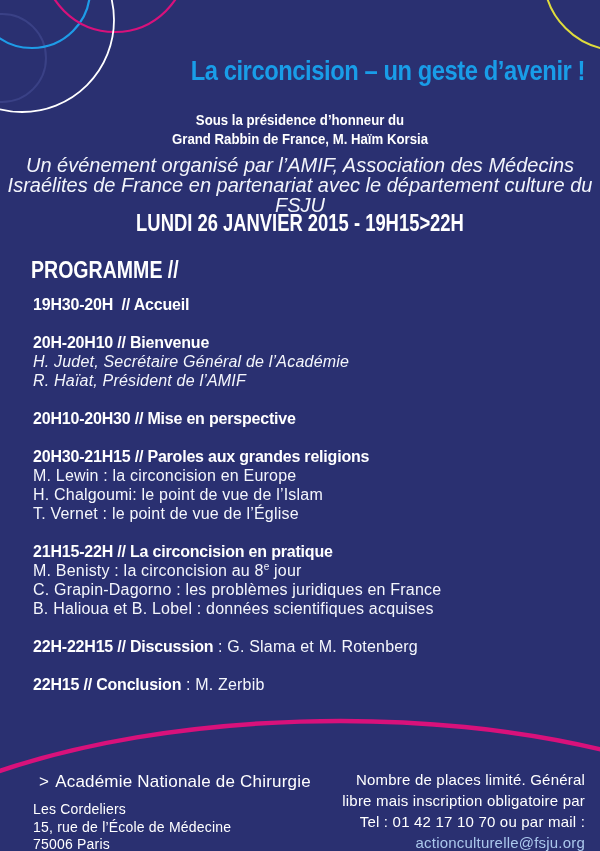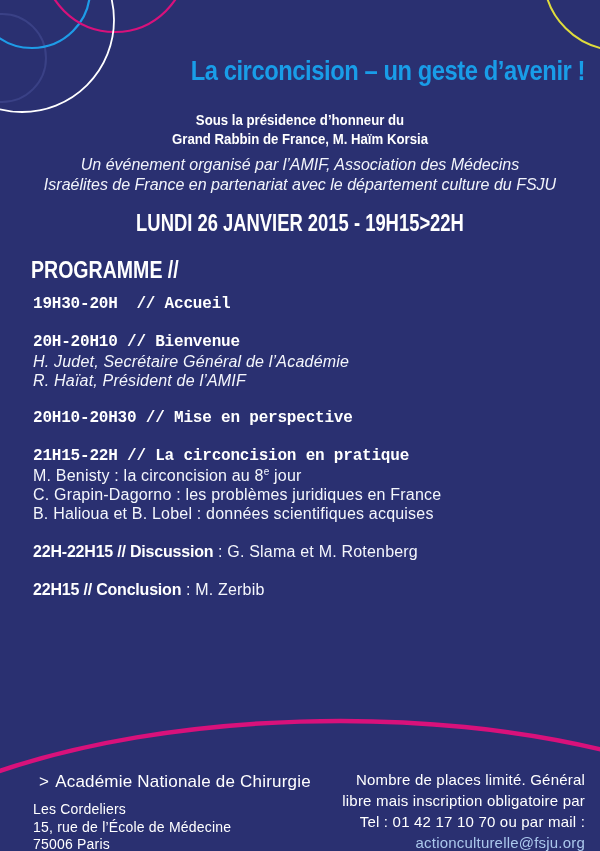--- a/index.html
+++ b/index.html
@@ -18,39 +18,39 @@
     letter-spacing:-0.5px;line-height:34px;
     transform:scaleX(0.88);transform-origin:right center;white-space:nowrap;
   }
   .honor{
     position:absolute;top:110px;left:0;width:600px;text-align:center;
     font-weight:bold;font-size:15px;line-height:19px;
     transform:scaleX(0.88);transform-origin:center;
   }
   .organizer{
     position:absolute;top:155px;left:0;width:600px;text-align:center;
-    font-style:italic;font-weight:normal;font-size:16px;line-height:20px;
+    font-style:italic;font-weight:normal;font-size:20px;line-height:20px;
     color:#f2f4fb;
   }
   .date-line{
     position:absolute;top:210px;left:0;width:600px;text-align:center;
     font-weight:bold;font-size:23px;line-height:27px;
     transform:scaleX(0.80);transform-origin:center;white-space:nowrap;
   }
   .prog-heading{
     position:absolute;top:257px;left:31px;
     font-weight:bold;font-size:23px;line-height:26px;
     transform:scaleX(0.85);transform-origin:left center;white-space:nowrap;
   }
   .program{
     position:absolute;top:295px;left:33px;right:12px;
     font-size:16px;line-height:19px;
   }
   .session{margin-bottom:19px;}
-  .s-title{font-weight:bold;white-space:pre-wrap;letter-spacing:-0.2px;font-family:Liberation Mono, monospace;}
+  .s-title{font-weight:bold;white-space:pre-wrap;letter-spacing:-0.2px;}
   .s-line{white-space:pre-wrap;}
   .s-line .b{font-weight:bold;letter-spacing:-0.2px;}
   .s-speaker{font-weight:normal;letter-spacing:0.2px;color:#f4f6fc;}
   .italic{font-style:italic;}
   .s-speaker sup{font-size:10px;line-height:0;vertical-align:super;}
 
   .venue{position:absolute;left:13px;top:772px;}
   .venue-name-line{font-size:17px;letter-spacing:0.2px;white-space:nowrap;margin-left:26px;}
   .venue-name-line .arrow{margin-right:6px;}
   .address{margin-left:20px;margin-top:9px;font-size:14px;line-height:17.5px;letter-spacing:0.2px;}
@@ -98,20 +98,26 @@
     <div class="session">
       <div class="s-title">20H-20H10 // Bienvenue</div>
       <div class="s-speaker italic">H. Judet, Secrétaire Général de l’Académie</div>
       <div class="s-speaker italic">R. Haïat, Président de l’AMIF</div>
     </div>
 
     <div class="session">
       <div class="s-title">20H10-20H30 // Mise en perspective</div>
     </div>
 
+    <div class="session">
+      <div class="s-title">20H30-21H15 // Paroles aux grandes religions</div>
+      <div class="s-speaker">M. Lewin : la circoncision en Europe</div>
+      <div class="s-speaker">H. Chalgoumi: le point de vue de l’Islam</div>
+      <div class="s-speaker">T. Vernet : le point de vue de l’Église</div>
+    </div>
 
     <div class="session">
       <div class="s-title">21H15-22H // La circoncision en pratique</div>
       <div class="s-speaker"><span>M. Benisty : la circoncision au 8</span><sup>e</sup><span> jour</span></div>
       <div class="s-speaker">C. Grapin-Dagorno : les problèmes juridiques en France</div>
       <div class="s-speaker">B. Halioua et B. Lobel : données scientifiques acquises</div>
     </div>
 
     <div class="session">
       <div class="s-line"><span class="b">22H-22H15 // Discussion</span><span class="s-speaker"> : G. Slama et M. Rotenberg</span></div>

